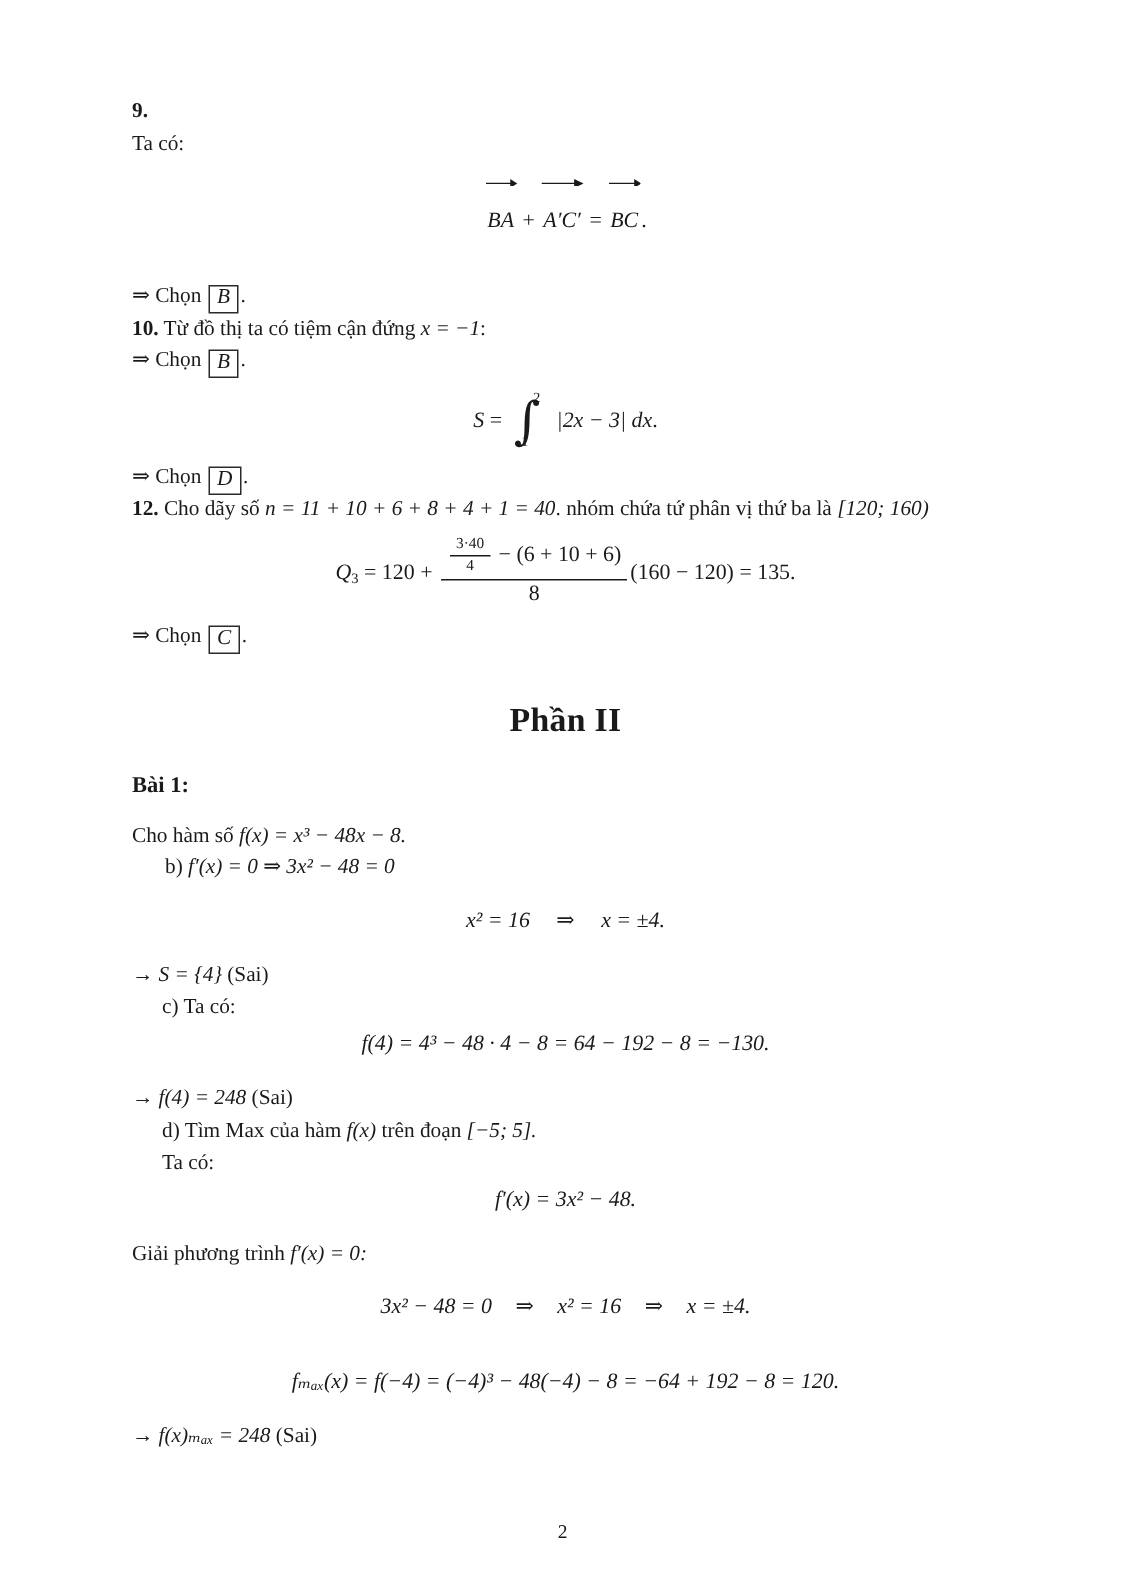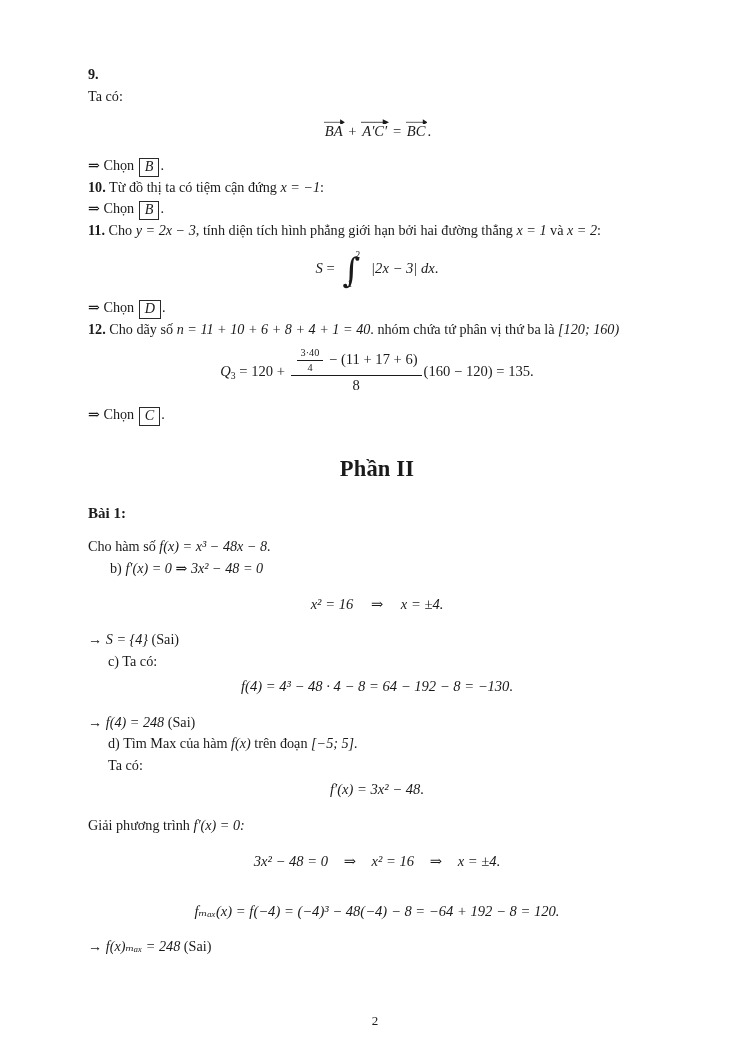--- a/index.html
+++ b/index.html
@@ -69,21 +69,21 @@
     margin: 0 1px;
     position: relative;
     top: 1px;
   }
 
   
   .vec {
     display: inline-block;
     position: relative;
     font-style: italic;
-    padding: 0 1px;
+    padding: 16px 1px;
     margin: 0 1px;
   }
   .vec > .varr {
     position: absolute;
     left: 0;
     right: -1px;
     top: -0.30em;
     height: 0.52em;
     pointer-events: none;
   }
@@ -219,28 +219,20 @@
     <div class="line">
       <span class="bold">10.</span>
       <span>Từ đồ thị ta có tiệm cận đứng</span>
       <span class="math">x = −1</span><span>:</span>
     </div>
     <div class="line">
       <span>⇒ Chọn</span>
       <span class="boxed">B</span><span>.</span>
     </div>
 
-    <div class="line">
-      <span class="bold">11.</span>
-      <span>Cho</span>
-      <span class="math">y = 2x − 3</span><span>, tính diện tích hình phẳng giới hạn bởi hai đường thẳng</span>
-      <span class="math">x = 1</span>
-      <span>và</span>
-      <span class="math">x = 2</span><span>:</span>
-    </div>
 
     <div class="gap-xs"></div>
     <div class="display display-blk math">
       <span>S</span>
       <span class="up">=</span>
       <span class="intg">
         <span class="sym">∫</span>
         <span class="lim-top">2</span>
         <span class="lim-bot">1</span>
       </span>
@@ -267,21 +259,21 @@
       <span class="up">=</span>
       <span class="up">120</span>
       <span class="up">+</span>
       <span class="frac">
         <span class="fn">
           <span class="frac small">
             <span class="fn up">3·40</span>
             <span class="fd up">4</span>
           </span>
           <span class="up">−</span>
-          <span class="up">(11 + 17 + 6)</span>
+          <span class="up">(6 + 10 + 6)</span>
         </span>
         <span class="fd up">8</span>
       </span><span class="up">(160 − 120)</span>
       <span class="up">=</span>
       <span class="up">135</span><span class="up">.</span>
     </div>
     <div class="gap-s"></div>
 
     <div class="line">
       <span>⇒ Chọn</span>

